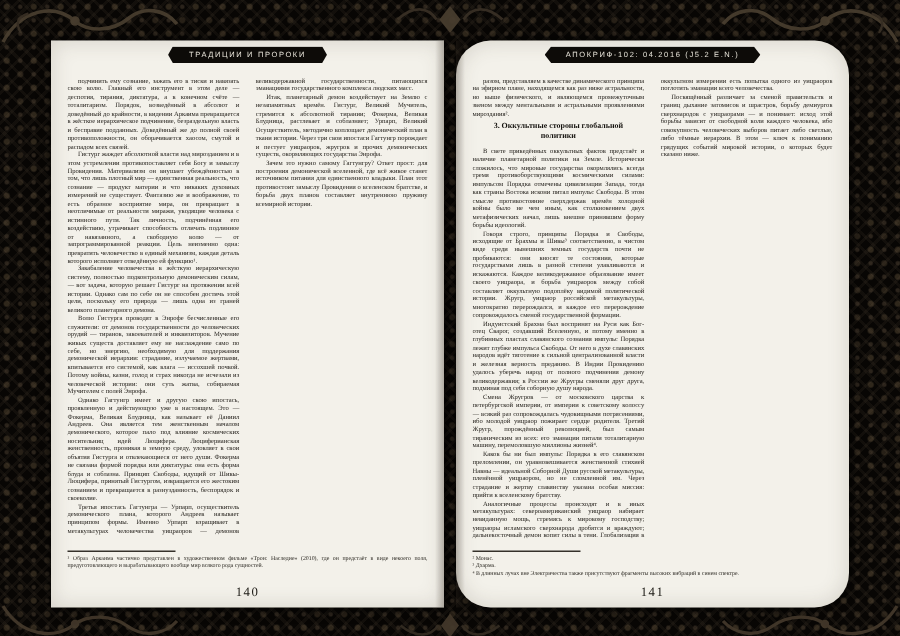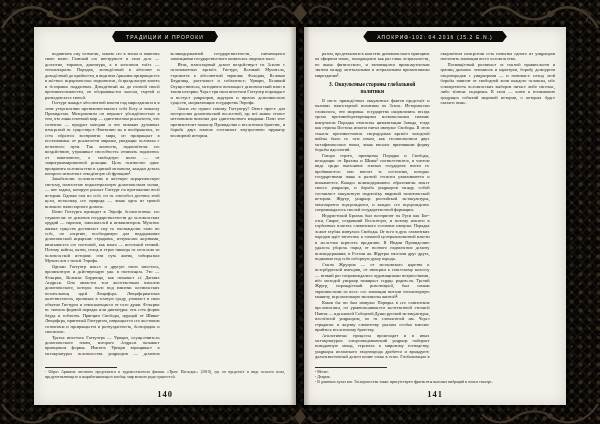--- a/index.html
+++ b/index.html
@@ -28,21 +28,21 @@
   .orn.br{right:0;bottom:-4px;transform:scale(-1,-1);}
   .orn.tc{left:50%;top:0;transform:translateX(-50%);}
   .orn.bc{left:50%;bottom:-4px;transform:translateX(-50%) scaleY(-1);}
   
   .page{
     position:absolute;top:27px;width:262px;height:378px;
     background:#f3f1ea;
     box-shadow:0 0 7px rgba(0,0,0,0.85), inset 0 0 14px rgba(70,60,45,0.18);
   }
   .page.left{left:34px;}
-  .page.right{left:304px;}
+  .page.right{left:304px;border-radius:23px;}
   .page.left::after{content:"";position:absolute;top:0;right:0;width:6px;height:100%;
     background:linear-gradient(to right,transparent,rgba(60,50,40,0.30));}
   .page.right::after{content:"";position:absolute;top:0;left:0;width:6px;height:100%;
     background:linear-gradient(to left,transparent,rgba(60,50,40,0.30));}
   
   .ribbon{
     position:absolute;top:4px;left:50%;transform:translateX(-50%);
     height:11px;padding:0 14px;white-space:nowrap;
     background:#0d0b08;color:#e9e5da;
     display:inline-flex;align-items:center;justify-content:center;
@@ -63,21 +63,21 @@
     font-size:5.3px;font-weight:bold;text-align:center;
     margin:3px 4px 3px 4px;line-height:1.3;color:#14120e;
   }
   
   .footnotes{position:absolute;left:11px;right:11px;top:340px;color:#2a2721;}
   .fn-rule{width:72px;border-top:0.7px solid #35312a;margin:0 0 2px 0;height:0;}
   .fn{margin:0;font-size:3.9px;line-height:1.28;text-align:justify;text-indent:0;}
   
   .page-number{
     position:absolute;bottom:6px;left:0;width:100%;text-align:center;
-    font-size:8.5px;letter-spacing:1px;color:#1b1914;font-weight:bold;
+    font-size:8.5px;letter-spacing:1px;color:#1b1914;font-weight:normal;
   }
 </style>
 </head>
 <body>
 
 <div class="frame">
   <svg class="orn tl" width="120" height="30" viewBox="0 0 120 30">
     <path d="M2 28 C 14 6, 36 2, 50 14 C 58 21, 74 22, 86 12 C 96 4, 110 6, 118 16" stroke="#4a3f30" stroke-width="2.4" fill="none"></path>
     <circle cx="50" cy="14" r="3.2" fill="#4a3f30"></circle>
     <path d="M14 22 q-6 -10 5 -13" stroke="#3a3126" stroke-width="1.6" fill="none"></path>

